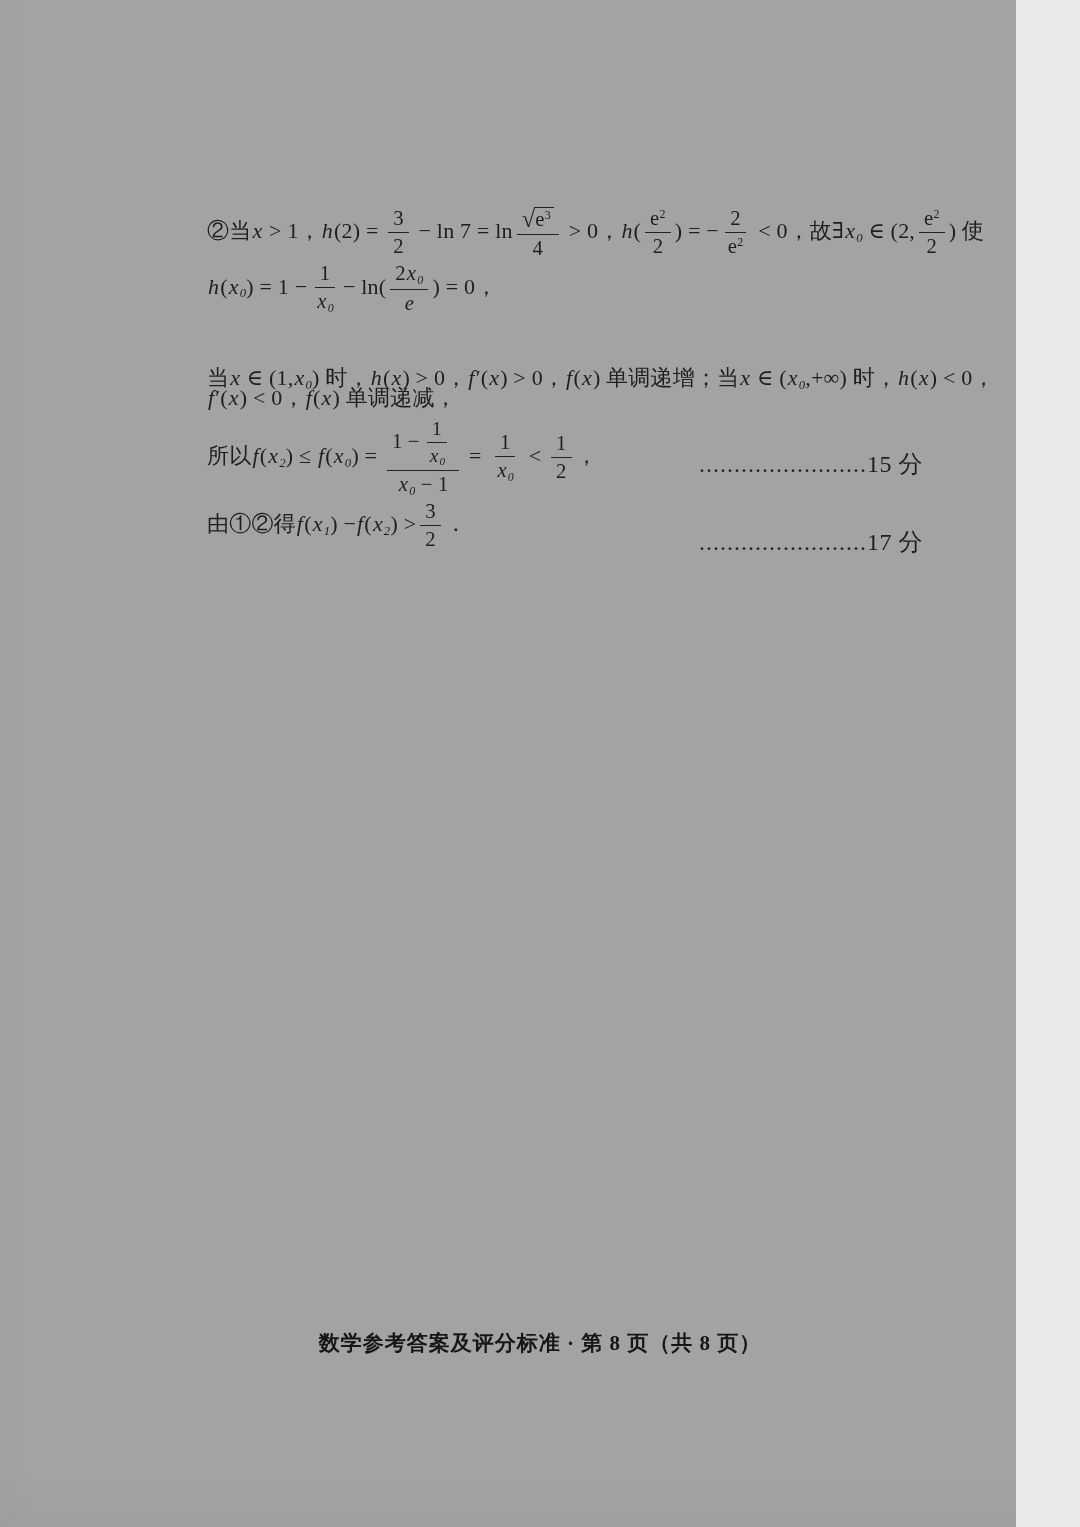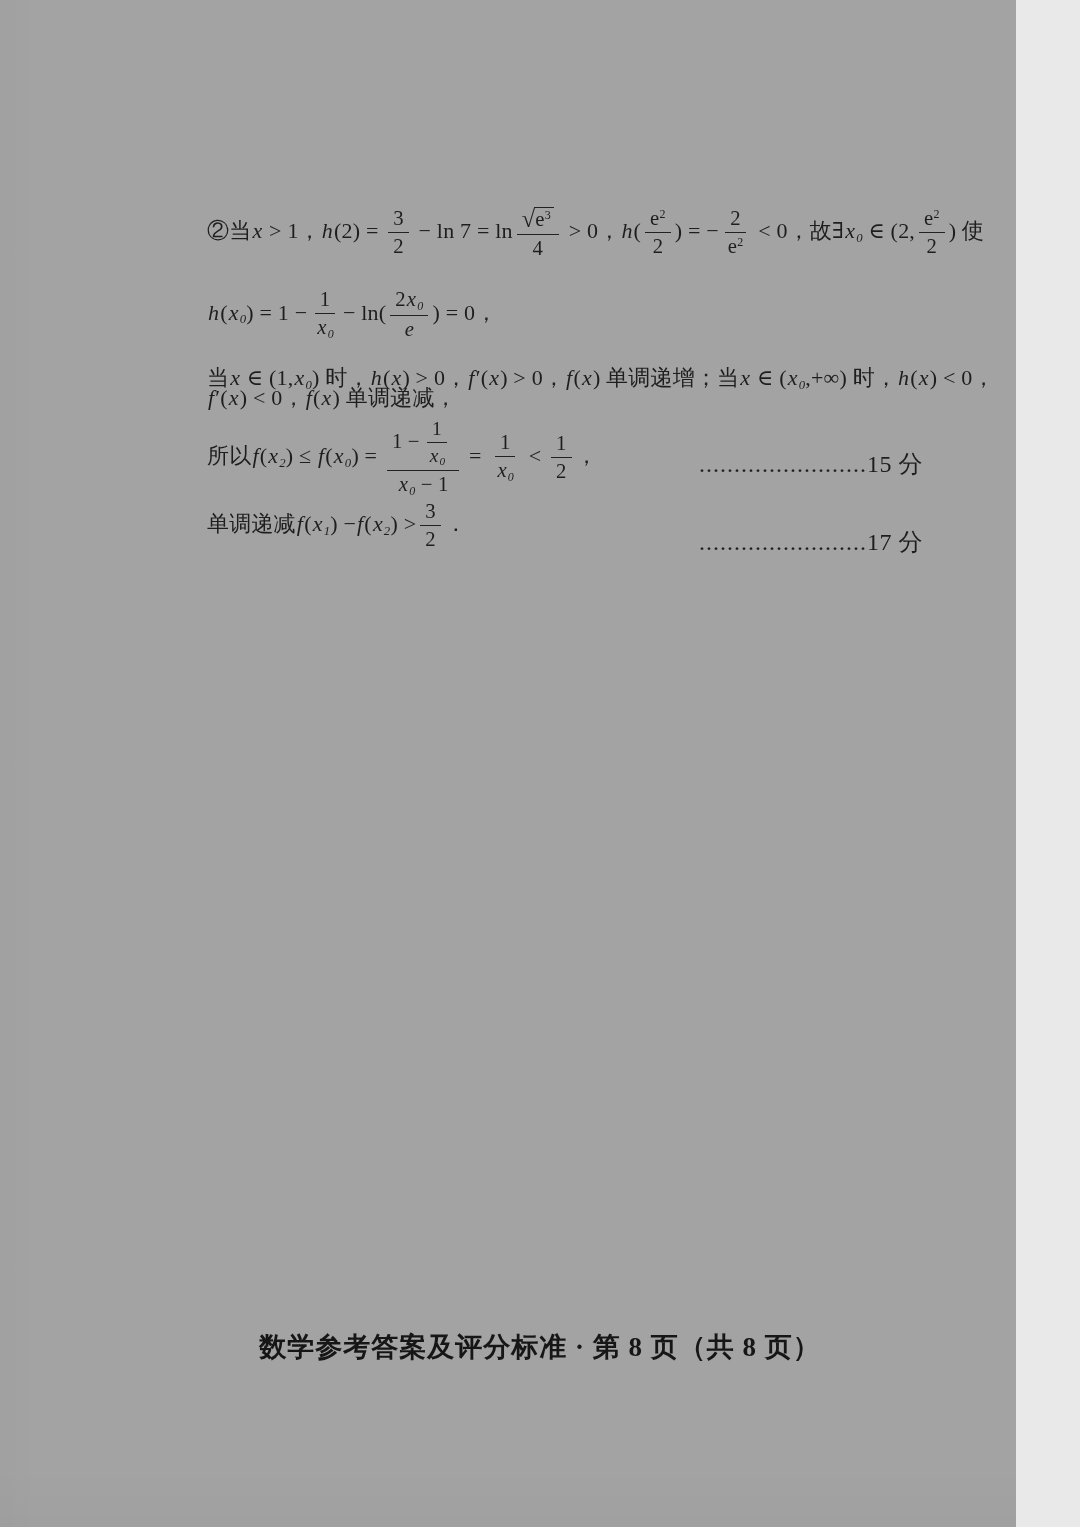--- a/index.html
+++ b/index.html
@@ -22,21 +22,21 @@
                linear-gradient(0deg, rgba(0,0,0,0.02) 0, rgba(0,0,0,0) 60px);
   }
 
   .mline {
     position:absolute; left:207px;
     font-size:22px; line-height:1.35;
     white-space:nowrap;
     letter-spacing:0.2px;
   }
   .l1 { top:206px; }
-  .l2 { top:288px; }
+  .l2 { top:262px; }
   .l3 { top:339px;margin-top:24px; }
   .l4 { top:383px;text-align:right; }
   .l5 { top:418px; width:716px; }
   .l6 { top:500px; width:716px; }
 
   
   .mt { font-style:normal; }
   .mi { font-style:italic; padding:0 1px; }
   .msub { font-size:0.58em; vertical-align:-0.3em; font-style:italic; }
   .msup { font-size:0.58em; vertical-align:0.6em; }
@@ -56,21 +56,21 @@
     position:absolute; right:0;
     font-size:24px; letter-spacing:1px; white-space:nowrap;
   }
   .l5 .leader { top:30px; }
   .l6 .leader { top:26px; }
   .leader .score { letter-spacing:0.5px; }
 
   .footer {
     position:absolute; top:1329px; left:0; width:1080px;
     text-align:center;
-    font-size:27px; font-weight:600; letter-spacing:1px;
+    font-size:21px; font-weight:600; letter-spacing:1px;
     color:#161616;
   }
 </style>
 </head>
 <body>
 
 <div class="page">
 
   <div class="mline l1"><span class="mt">②当</span><span class="mi">x</span><span class="mt"> &gt; 1，</span><span class="mi">h</span><span class="mt">(2) = </span><span class="mfrac">
         <span class="mnum"><span class="mt">3</span></span>
@@ -115,21 +115,21 @@
           <span class="mnum"><span class="mt">1</span></span>
           <span class="mden"><span class="mi">x</span><span class="msub">0</span></span>
         </span><span class="mt"> &lt; </span><span class="mfrac">
           <span class="mnum"><span class="mt">1</span></span>
           <span class="mden"><span class="mt">2</span></span>
         </span><span class="mt">，</span></span>
     <span class="leader"><span>........................</span><span class="score">15 分</span></span>
   </div>
 
   <div class="mline l6">
-    <span><span class="mt">单调递减</span><span class="mi">f</span><span class="mt">(</span><span class="mi">x</span><span class="msub">1</span><span class="mt">) −</span><span class="mi">f</span><span class="mt">(</span><span class="mi">x</span><span class="msub">2</span><span class="mt">) &gt;</span><span class="mfrac">
+    <span><span class="mt">由①②得</span><span class="mi">f</span><span class="mt">(</span><span class="mi">x</span><span class="msub">1</span><span class="mt">) −</span><span class="mi">f</span><span class="mt">(</span><span class="mi">x</span><span class="msub">2</span><span class="mt">) &gt;</span><span class="mfrac">
           <span class="mnum"><span class="mt">3</span></span>
           <span class="mden"><span class="mt">2</span></span>
         </span><span class="mt">．</span></span>
     <span class="leader"><span>........................</span><span class="score">17 分</span></span>
   </div>
 
   <div class="footer">数学参考答案及评分标准 · 第 8 页（共 8 页）</div>
 
 </div>
 

